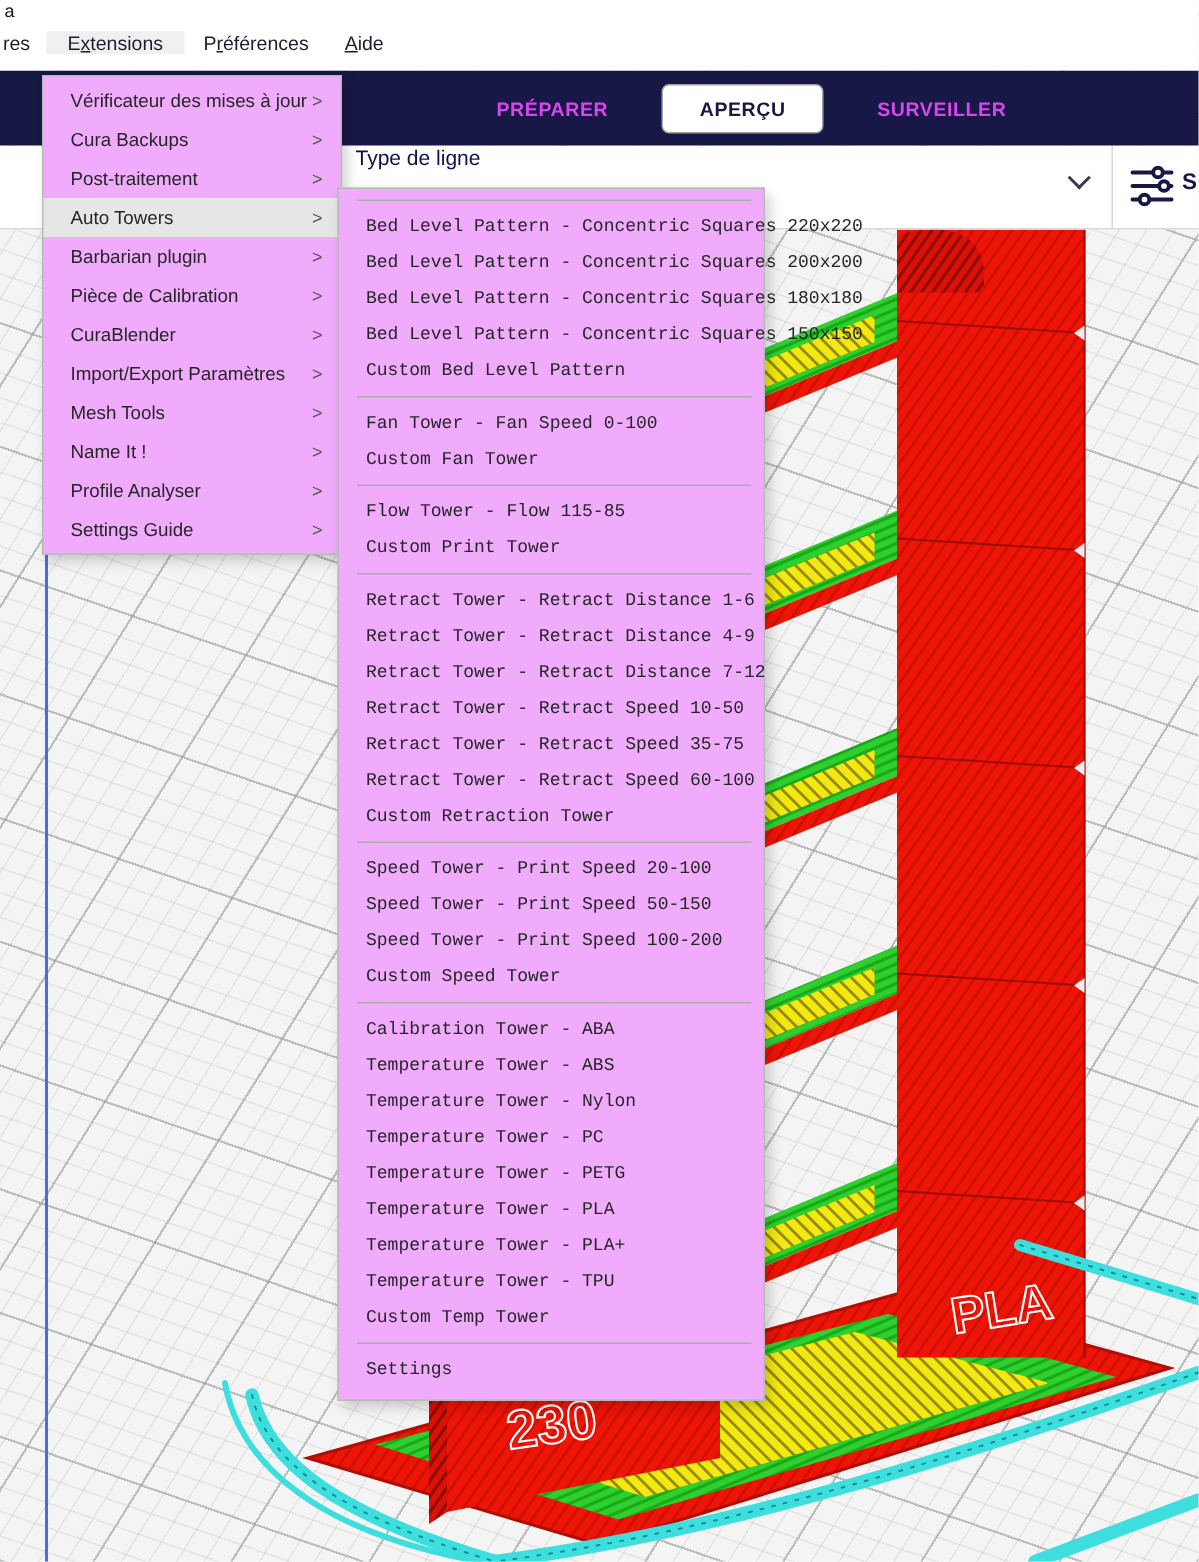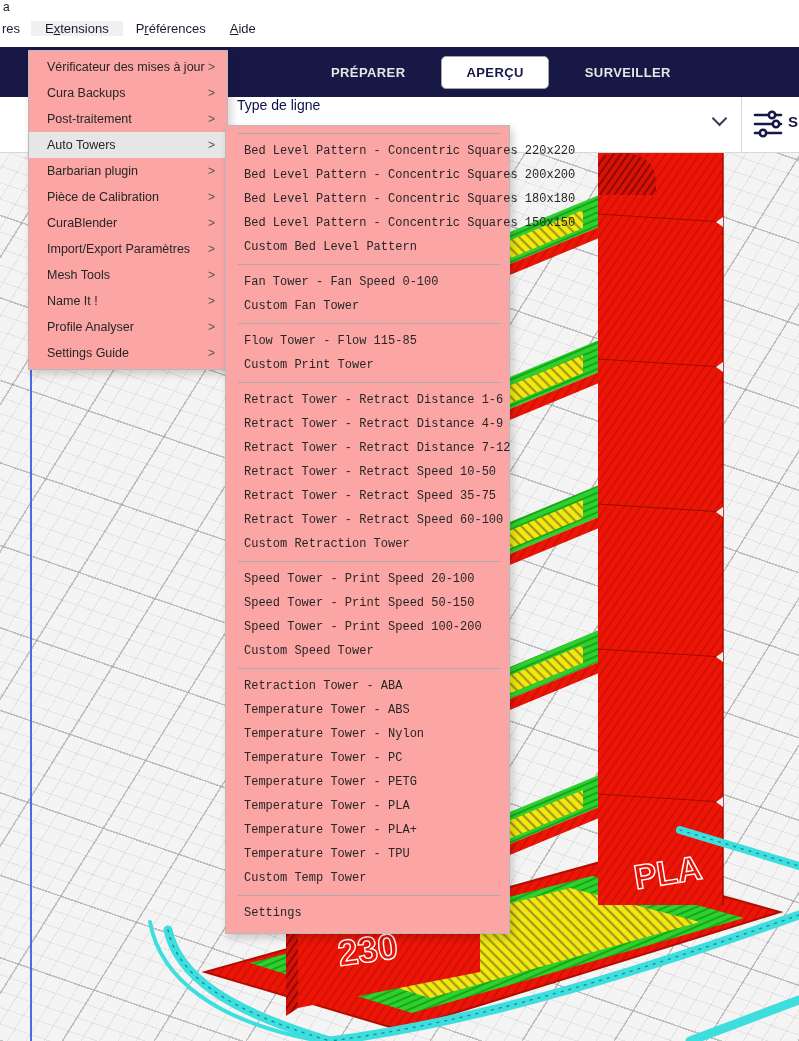--- a/index.html
+++ b/index.html
@@ -25,31 +25,31 @@
   .menu-row{position:absolute;left:0;top:21px;height:26px;display:flex;align-items:flex-start;font-size:13px;color:#1c1c30;}
   .menu-item{display:flex;align-items:center;cursor:default;}
   .mi-trunc{padding:0 2px;}
   .mi-ext{margin-left:9px;padding:0 14px;background:#f0f0f0;}
   .mi-pref{margin-left:12px;padding:0 1px;}
   .mi-aide{margin-left:22px;padding:0 1px;}
   .u{text-decoration:underline;}
   
   .header{position:absolute;left:0;top:47px;width:799px;height:50px;background:#181846;z-index:10;}
   .tabs{position:absolute;left:331px;top:0;height:50px;display:flex;align-items:center;gap:36px;}
-  .tab{color:#e5e5e5;font-size:13px;font-weight:700;letter-spacing:.4px;white-space:nowrap;}
+  .tab{color:#d946ef;font-size:13px;font-weight:700;letter-spacing:.4px;white-space:nowrap;}
   .tab.active{background:#fff;color:#181846;padding:8px 24px;border-radius:5px;border:1px solid #a3a3a3;}
   
   .toolbar{position:absolute;left:0;top:97px;width:799px;height:55px;background:#fff;border-bottom:1px solid #d8d8d8;z-index:10;}
   .linetype{position:absolute;left:237px;top:0;font-size:14px;color:#10104a;}
   .dd-chevron{position:absolute;left:714px;top:16px;width:9px;height:9px;border-right:2px solid #3a3a55;border-bottom:2px solid #3a3a55;transform:rotate(45deg);}
   .tdivider{position:absolute;left:741px;top:0;width:1px;height:55px;background:#d8d8d8;}
   .sliders{position:absolute;left:752px;top:11px;width:32px;height:32px;}
   .s-frag{position:absolute;left:788px;top:16px;font-size:15px;color:#181846;font-weight:700;}
   
-  .popup{position:absolute;background:#fca5a5;border:1px solid #b9b9b9;box-shadow:3px 4px 8px rgba(0,0,0,.18);z-index:40;box-sizing:border-box;}
+  .popup{position:absolute;background:#f0abfc;border:1px solid #b9b9b9;box-shadow:3px 4px 8px rgba(0,0,0,.18);z-index:40;box-sizing:border-box;}
   .ext-menu{left:28px;top:50px;width:200px;padding:3px 0;}
   .ext-item{height:26px;display:flex;align-items:center;justify-content:space-between;padding:0 12px 0 18px;font-size:12.5px;color:#262626;white-space:nowrap;}
   .ext-item.active{background:#e6e6e6;}
   .chev{color:#555;font-size:12px;}
   .sub-menu{left:225px;top:125px;width:285px;padding:2px 0 8px;}
   .sub-item{height:24px;line-height:24px;padding-left:18px;font-size:12px;color:#262626;white-space:nowrap;font-family:Liberation Mono, monospace;}
   .sub-sep{height:1px;background:#ababab;margin:5px 8px 5px 12px;}
 </style>
 </head>
 <body>
@@ -271,21 +271,21 @@
   <div class="sub-item">Retract Tower - Retract Speed 10-50</div>
   <div class="sub-item">Retract Tower - Retract Speed 35-75</div>
   <div class="sub-item">Retract Tower - Retract Speed 60-100</div>
   <div class="sub-item">Custom Retraction Tower</div>
   <div class="sub-sep"></div>
   <div class="sub-item">Speed Tower - Print Speed 20-100</div>
   <div class="sub-item">Speed Tower - Print Speed 50-150</div>
   <div class="sub-item">Speed Tower - Print Speed 100-200</div>
   <div class="sub-item">Custom Speed Tower</div>
   <div class="sub-sep"></div>
-  <div class="sub-item">Retraction Tower - ABA</div>
+  <div class="sub-item">Calibration Tower - ABA</div>
   <div class="sub-item">Temperature Tower - ABS</div>
   <div class="sub-item">Temperature Tower - Nylon</div>
   <div class="sub-item">Temperature Tower - PC</div>
   <div class="sub-item">Temperature Tower - PETG</div>
   <div class="sub-item">Temperature Tower - PLA</div>
   <div class="sub-item">Temperature Tower - PLA+</div>
   <div class="sub-item">Temperature Tower - TPU</div>
   <div class="sub-item">Custom Temp Tower</div>
   <div class="sub-sep"></div>
   <div class="sub-item">Settings</div>

